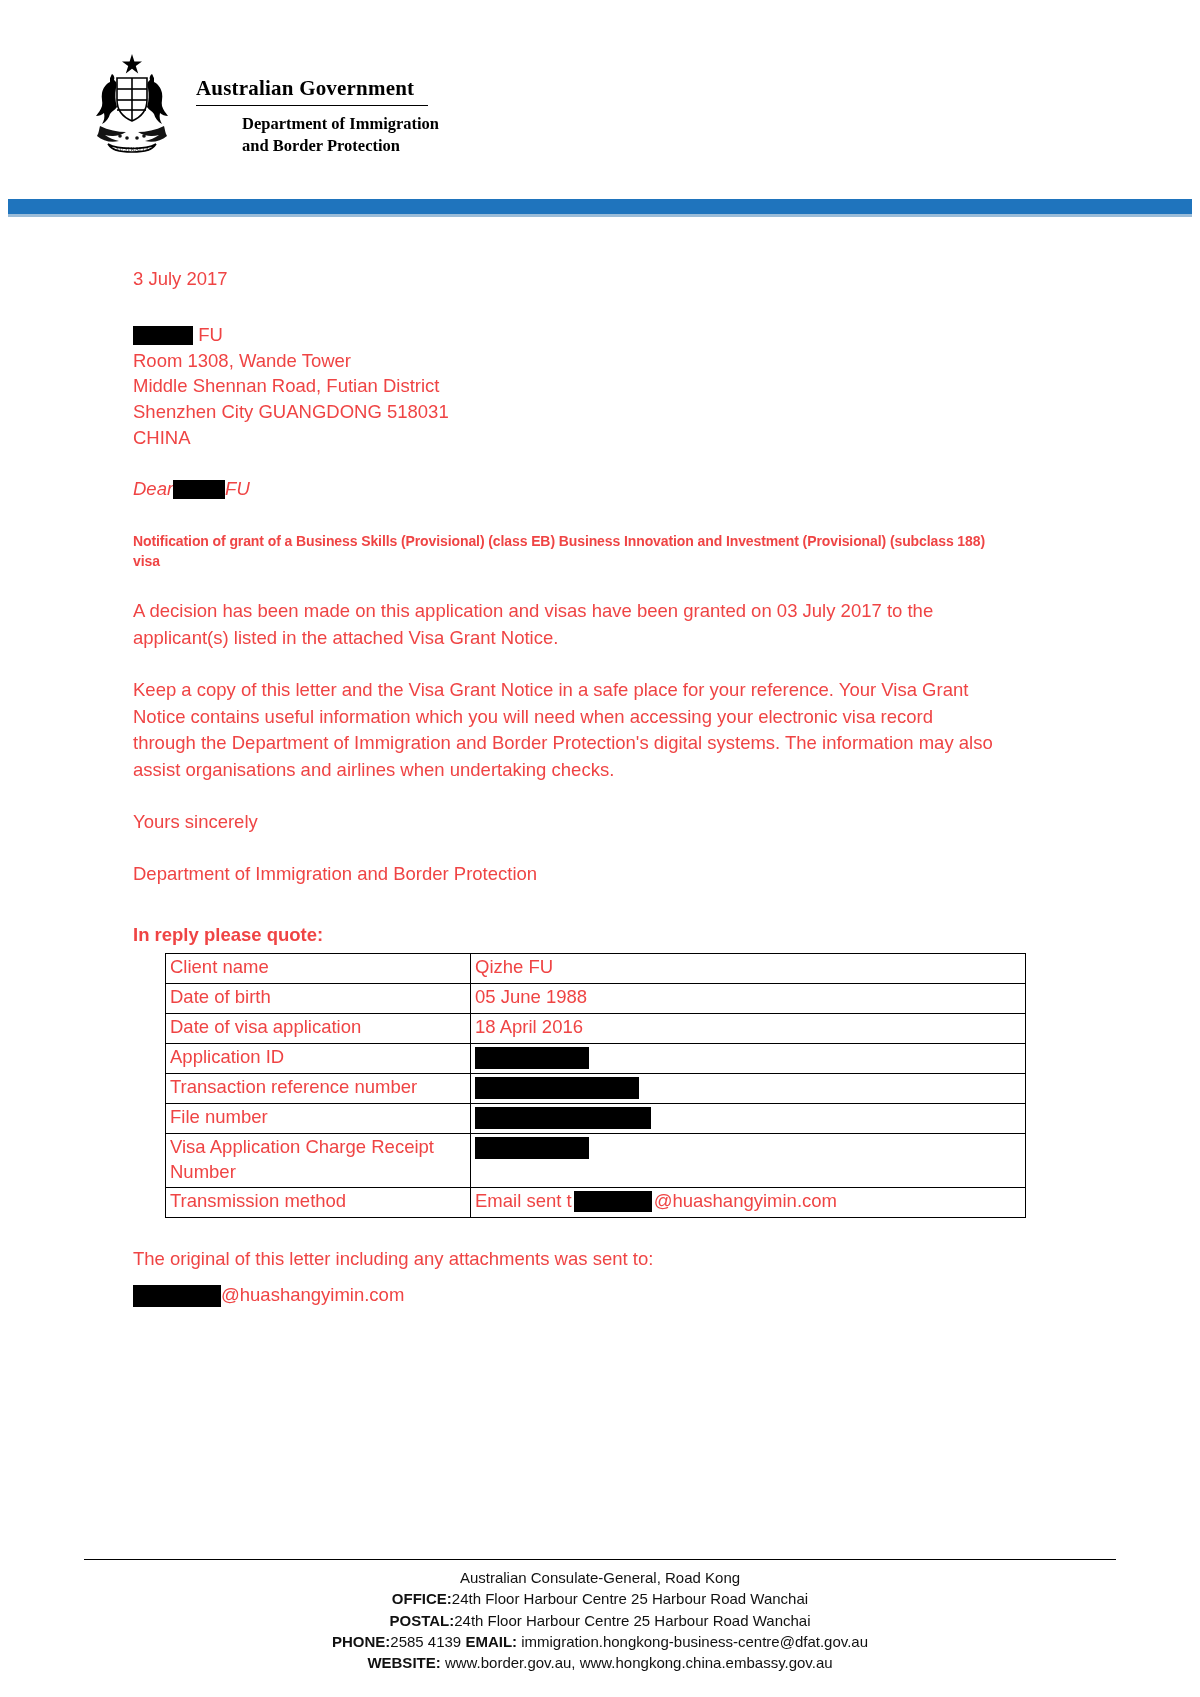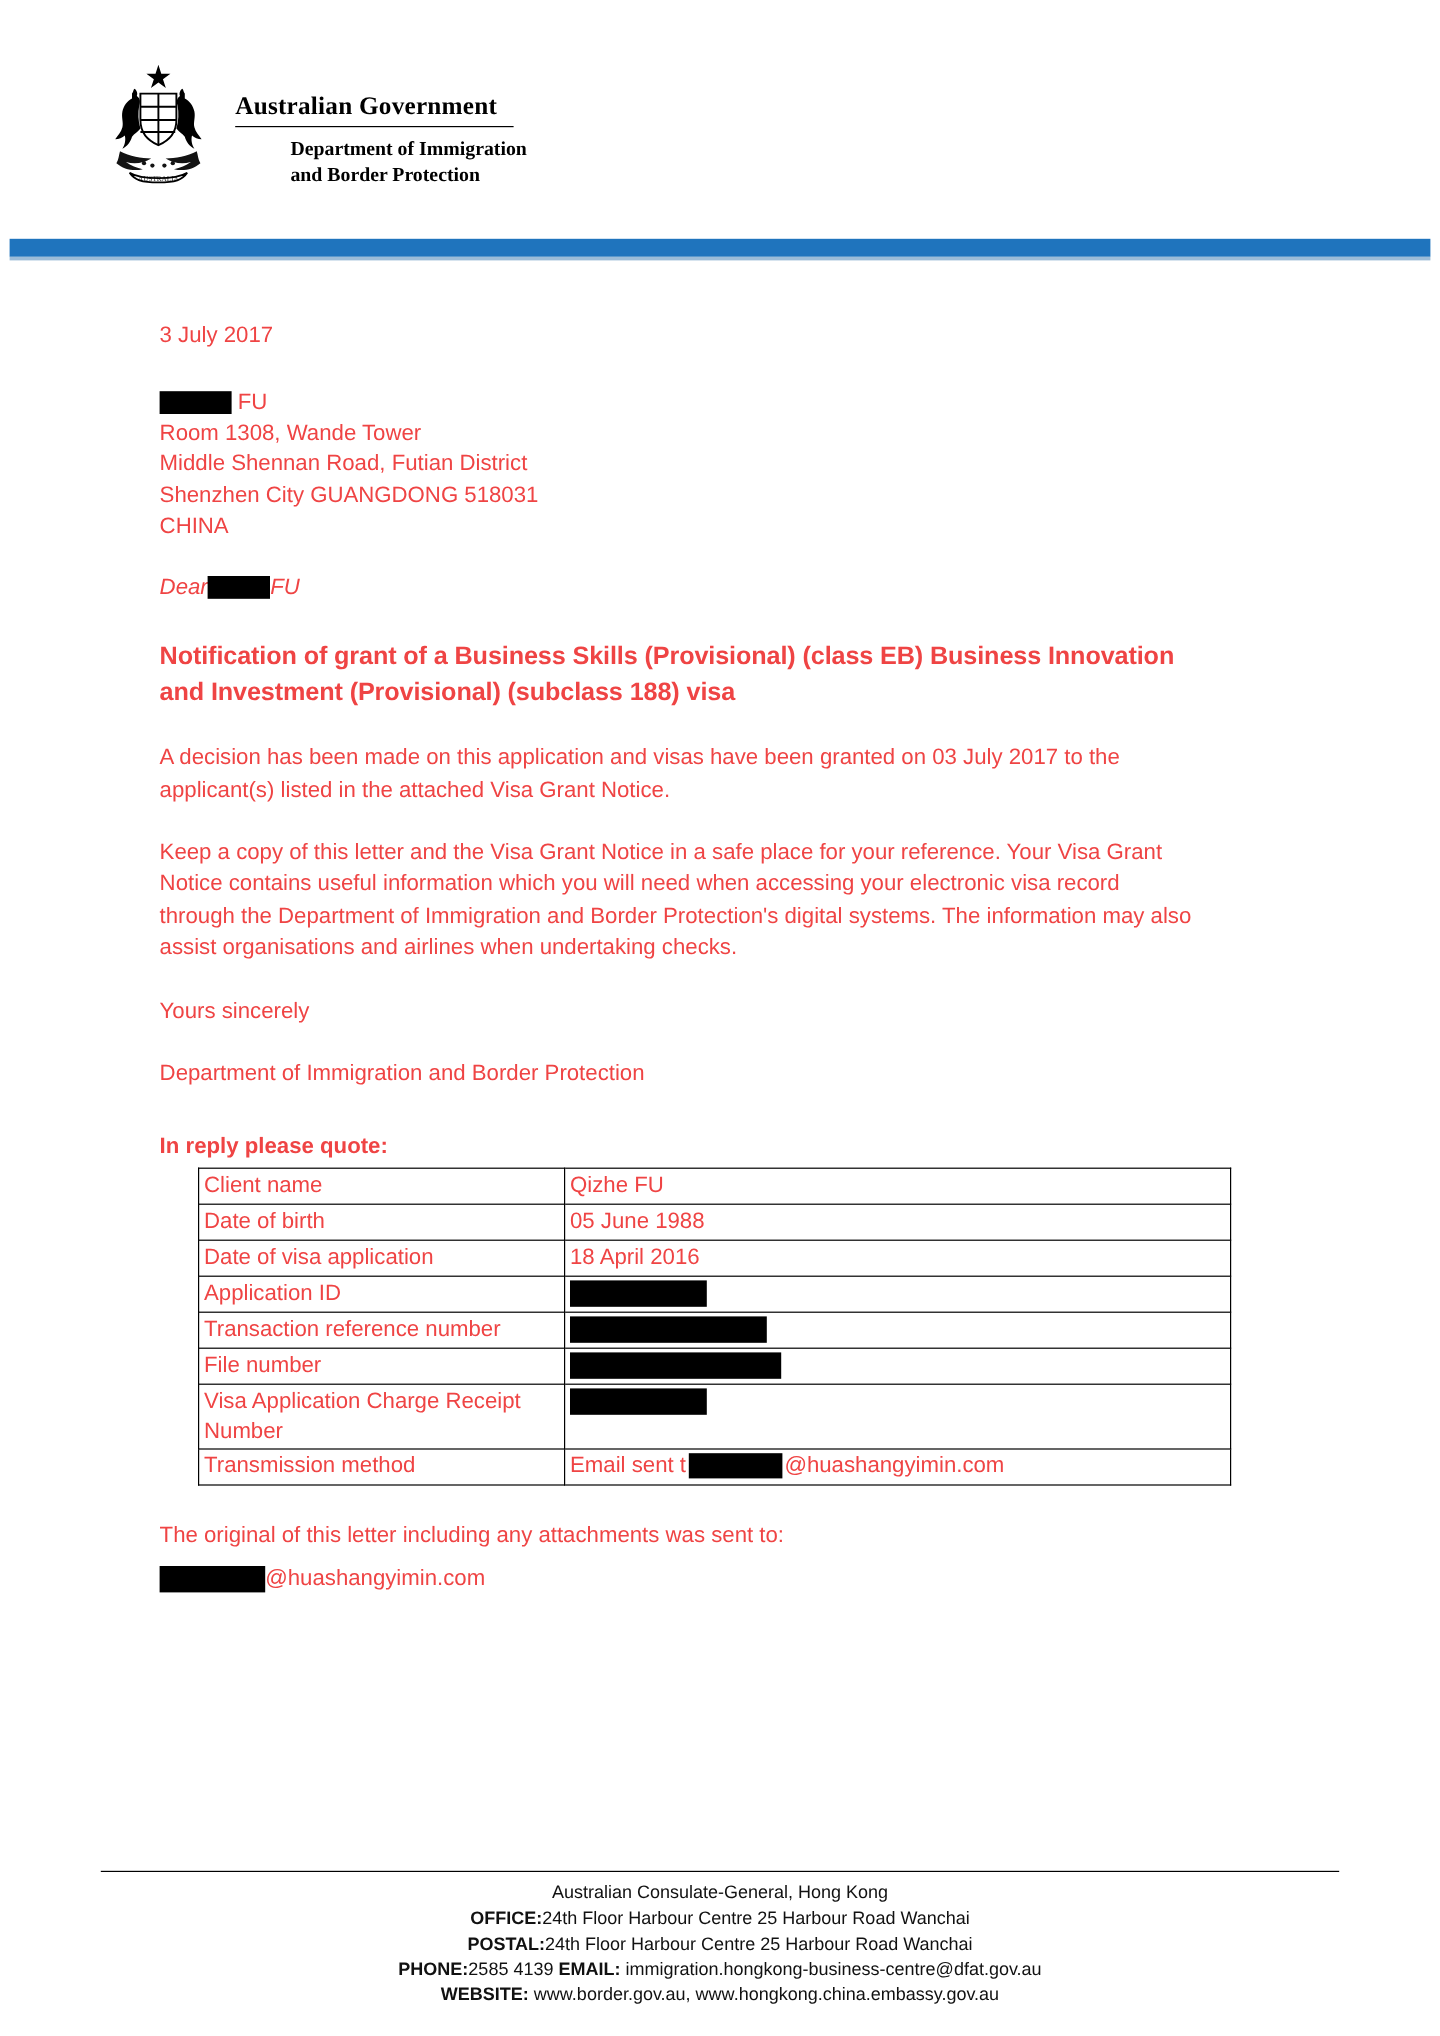--- a/index.html
+++ b/index.html
@@ -98,21 +98,21 @@
     vertical-align: middle;
     height: 19px;
     position: relative;
     top: -1px;
   }
   .r-name { width: 60px; }
   .r-dear { width: 52px; }
 
   .subject {
     font-weight: bold;
-    font-size: 21px;
+    font-size: 14px;
     line-height: 1.42;
     margin-bottom: 26px;
     letter-spacing: -0.1px;
   }
   .para { margin-bottom: 26px; }
 
   .signoff { margin-bottom: 26px; }
   .dept-signature { margin-bottom: 34px; }
 
   .quote-head {
@@ -306,21 +306,21 @@
     <div class="orig-line">The original of this letter including any attachments was sent to:</div>
     <div class="email-line">
       <span class="cell-redact r-email"></span><span>@huashangyimin.com</span>
     </div>
   </div>
 
 </div>
 
 <div class="footer">
   <div class="footer-rule"></div>
-  <div class="footer-line">Australian Consulate-General, Hong Kong</div>
+  <div class="footer-line">Australian Consulate-General, Road Kong</div>
   <div class="footer-line">
     <b>OFFICE:</b><span>24th Floor Harbour Centre 25 Harbour Road Wanchai</span>
   </div>
   <div class="footer-line">
     <b>POSTAL:</b><span>24th Floor Harbour Centre 25 Harbour Road Wanchai</span>
   </div>
   <div class="footer-line">
     <b>PHONE:</b><span>2585 4139</span>
     <b>EMAIL:</b>
     <span>immigration.hongkong-business-centre@dfat.gov.au</span>

